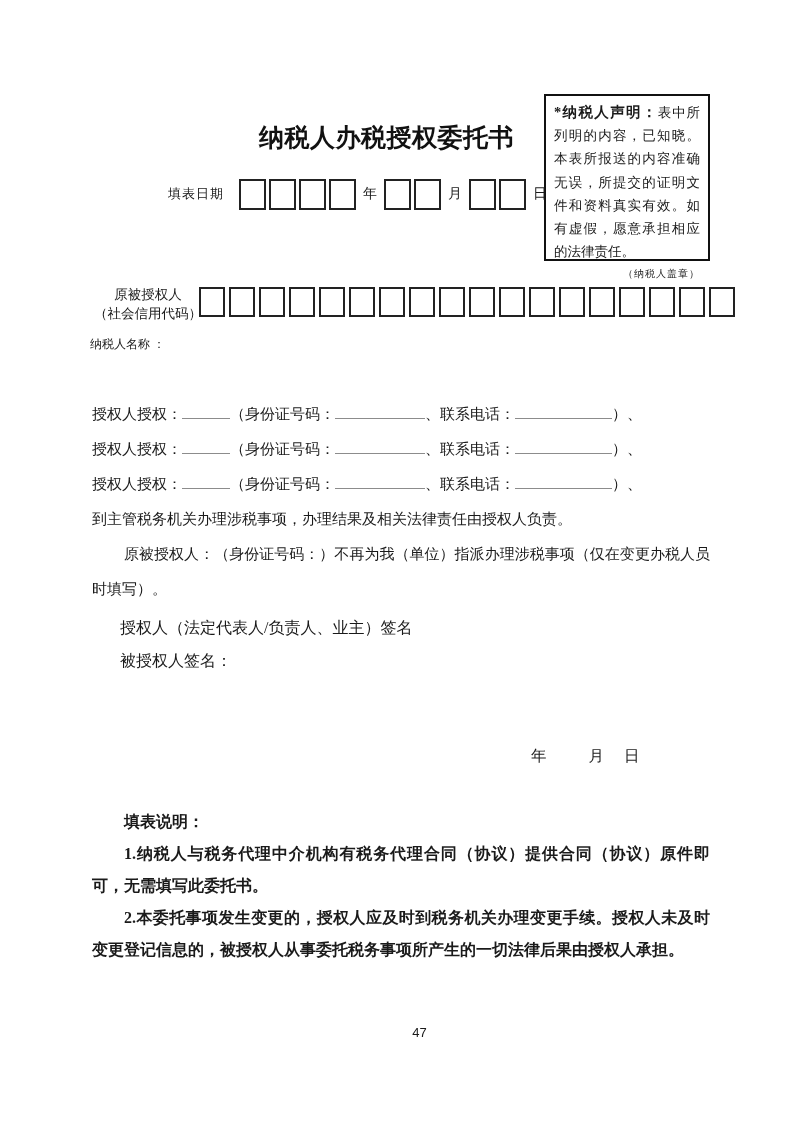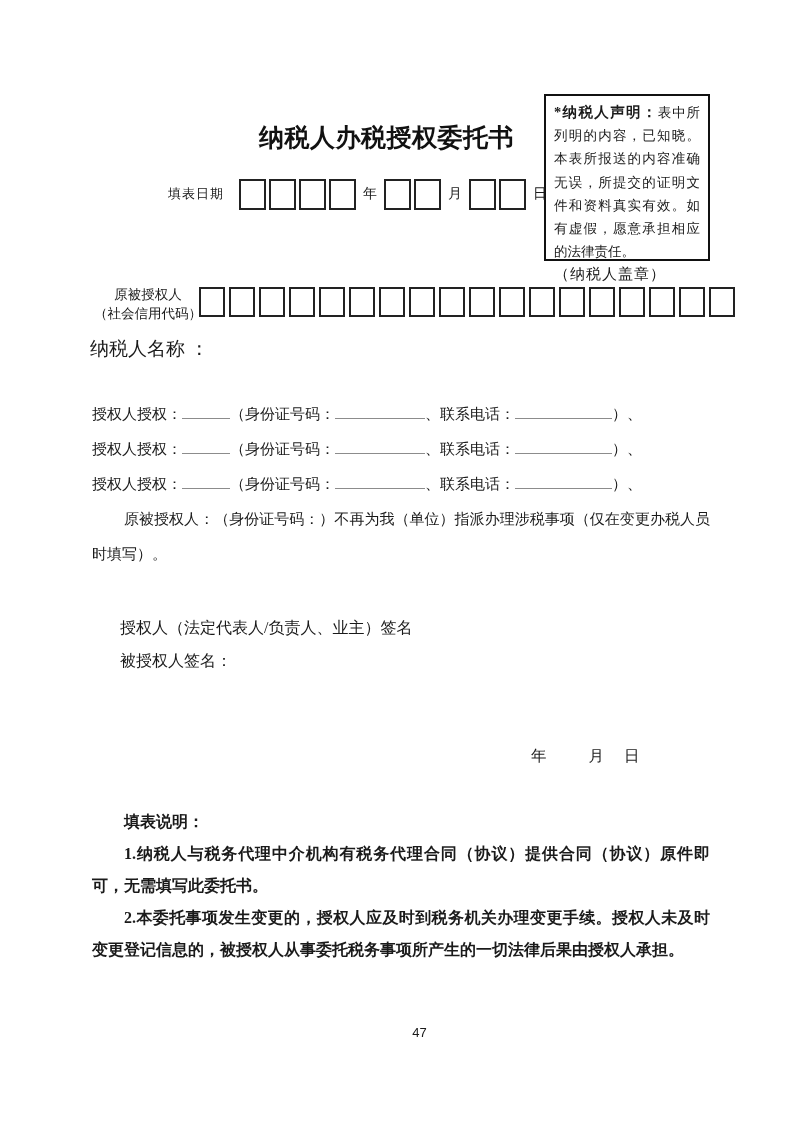--- a/index.html
+++ b/index.html
@@ -16,21 +16,21 @@
   
   .decl-box {
     position:absolute; left:544px; top:94px;
     width:166px; height:167px;
     border:2px solid #111;
     padding:5px 8px 2px 8px;
     font-size:13.5px; line-height:23.2px;
     text-align:justify;
   }
   .decl-box b { font-size:14.5px; letter-spacing:0.5px; }
-  .decl-seal { text-align:left; font-size:15px; line-height:22px; letter-spacing:1px; }
+  .decl-seal { text-align:right; font-size:10px; line-height:22px; letter-spacing:1px; }
 
   
   .title {
     position:absolute; left:0; top:121px; width:773px;
     text-align:center;
     font-size:25px; font-weight:bold; letter-spacing:0.5px;
     color:#111;
   }
 
   
@@ -48,21 +48,21 @@
   .code-label {
     position:absolute; left:90px; top:286px; width:116px;
     text-align:center; font-size:13.5px; line-height:18.5px;
   }
   .code-boxes {
     position:absolute; left:199px; top:287px;
     display:flex; gap:4px;
   }
   .code-boxes .fbox { width:26px; height:30px; border:2px solid #222; background:#fff; display:inline-block; }
 
-  .name-label { position:absolute; left:90px; top:336px; font-size:19px; }
+  .name-label { position:absolute; left:90px; top:336px; font-size:12px; }
 
   
   .body-block {
     position:absolute; left:92px; top:397px; width:618px;
     font-size:15px; line-height:35px;
   }
   .auth-line { white-space:nowrap; }
   .blank {
     display:inline-block; height:14px;
     border-bottom:1.5px solid #8c8c8c;
@@ -156,20 +156,21 @@
   <div class="body-block">
     <div class="auth-line">
       <span>授权人授权：</span><span class="blank b1"></span><span>（身份证号码：</span><span class="blank b2"></span><span>、联系电话：</span><span class="blank b3"></span><span>）、</span>
     </div>
     <div class="auth-line">
       <span>授权人授权：</span><span class="blank b1"></span><span>（身份证号码：</span><span class="blank b2"></span><span>、联系电话：</span><span class="blank b3"></span><span>）、</span>
     </div>
     <div class="auth-line">
       <span>授权人授权：</span><span class="blank b1"></span><span>（身份证号码：</span><span class="blank b2"></span><span>、联系电话：</span><span class="blank b3"></span><span>）、</span>
     </div>
+    <div class="plain-line">到主管税务机关办理涉税事项，办理结果及相关法律责任由授权人负责。</div>
     <div class="para indent">原被授权人：（身份证号码：）不再为我（单位）指派办理涉税事项（仅在变更办税人员时填写）。</div>
   </div>
 
   <div class="sig-line sig-1">授权人（法定代表人/负责人、业主）签名</div>
   <div class="sig-line sig-2">被授权人签名：</div>
 
   <div class="sign-date">
     <span class="sd-y">年</span><span class="sd-m">月</span><span class="sd-d">日</span>
   </div>
 

